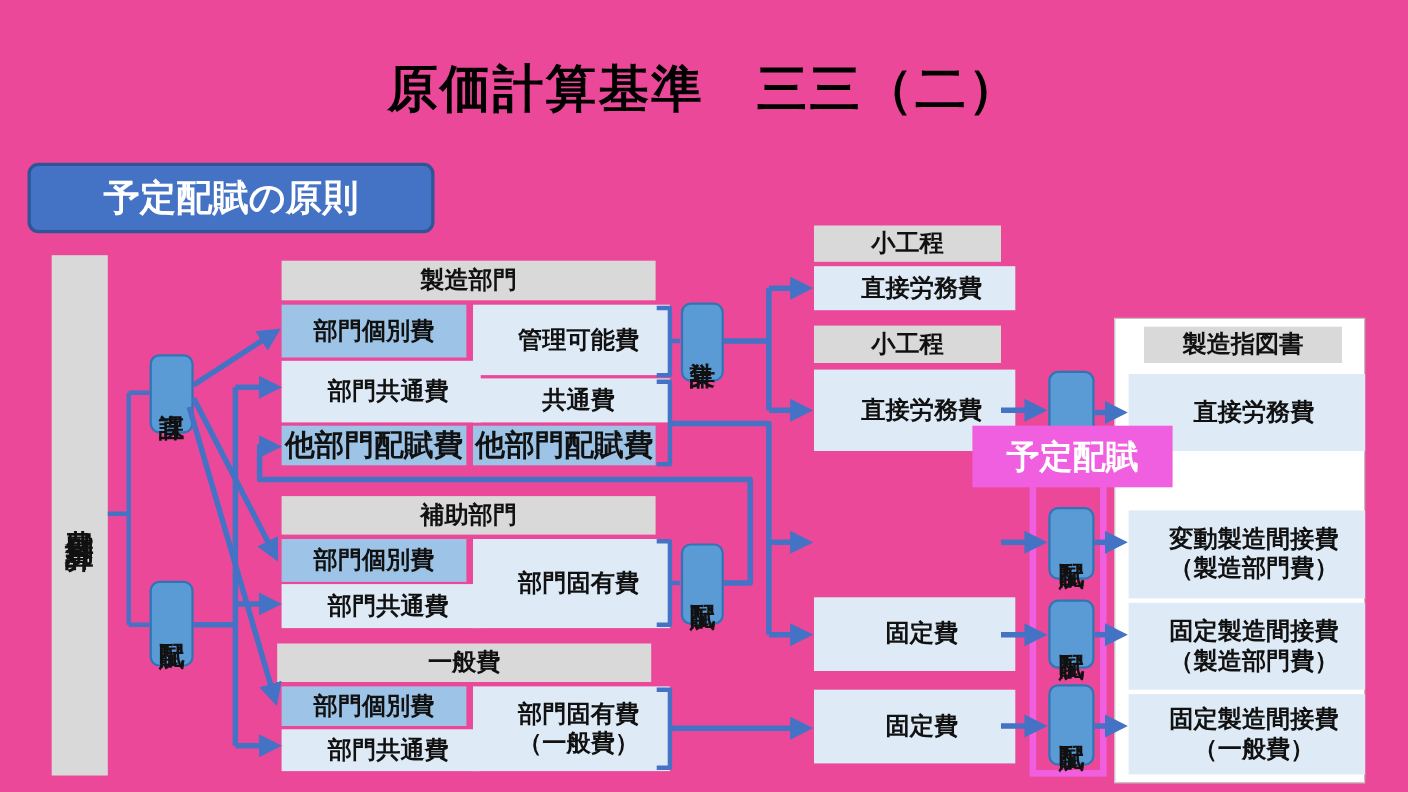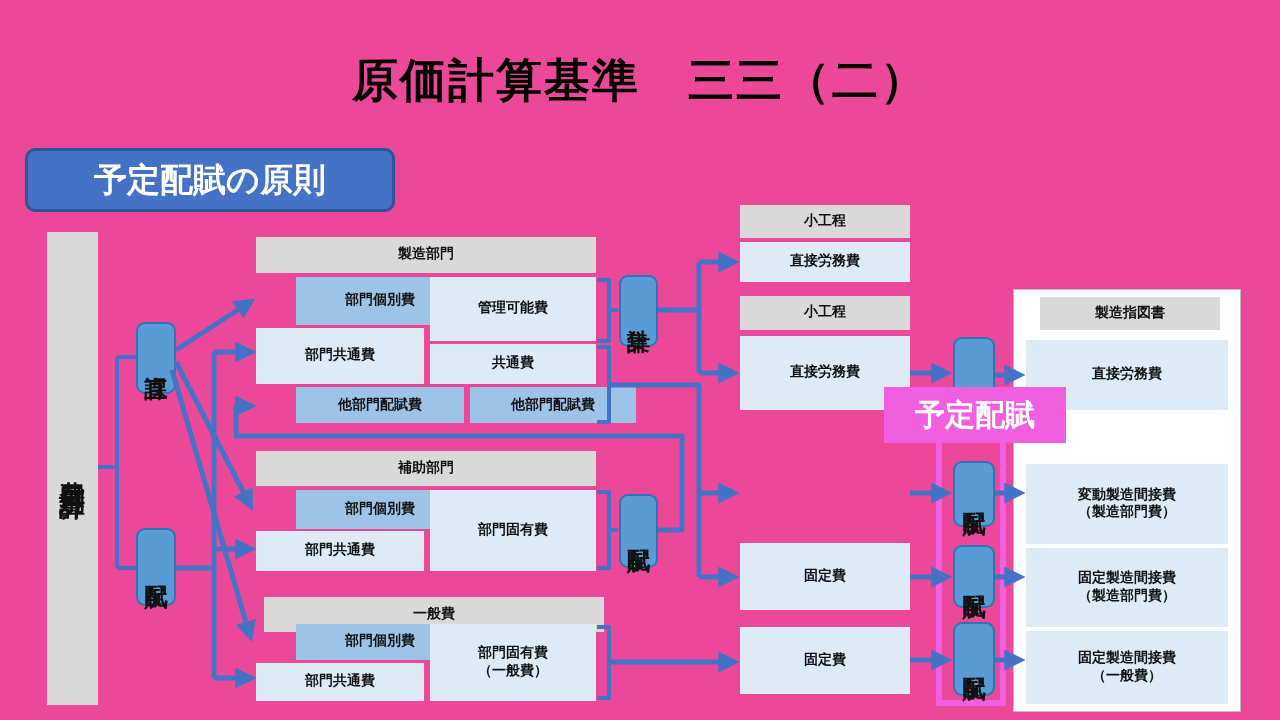--- a/index.html
+++ b/index.html
@@ -4,22 +4,22 @@
 <style>
   html,body{margin:0;padding:0;background:#fff;}
   #stage{
     position:relative;width:1280px;height:720px;background:#ec4899;overflow:hidden;
     font-family:"Liberation Sans","DejaVu Sans",sans-serif;
   }
   .abs{position:absolute;}
   .cell{display:flex;align-items:center;justify-content:center;
         font-weight:bold;color:#111;text-align:center;line-height:1.22;}
   .gray{background:#D9D9D9;}
-  .mblue{background:#9DC3E6;margin-left:40px;}
-  .pblue{background:#DEEBF7;}
+  .mblue{background:#9DC3E6;}
+  .pblue{background:#DEEBF7;padding-left:13px;}
   .node{background:#5B9BD5;border:2.5px solid #2E75B6;border-radius:9px;
         display:flex;align-items:center;justify-content:center;
         font-weight:bold;color:#111;box-sizing:border-box;}
   .vtext{writing-mode:vertical-rl;text-orientation:upright;line-height:1;}
   #title{left:0;top:50px;width:1280px;text-align:center;
          font-size:46px;font-weight:bold;color:#000;letter-spacing:2px;}
   #badge{left:25px;top:148px;width:370px;height:64px;background:#4472C4;
          border:3px solid #2F5597;border-radius:10px;box-sizing:border-box;
          display:flex;align-items:center;justify-content:center;
          color:#fff;font-size:33px;font-weight:bold;}
@@ -28,21 +28,21 @@
            font-size:26px;font-weight:bold;color:#111;letter-spacing:3px;}
   #svglayer{left:0;top:0;z-index:4;pointer-events:none;}
   .z2{z-index:2;} .z3{z-index:3;}
   #pinkrect{left:936px;top:416px;width:70px;height:290px;box-sizing:border-box;
             border:6px solid #F05FE0;z-index:2;}
   #pinklabel{left:884px;top:387px;width:182px;height:56px;background:#F05FE0;
              display:flex;align-items:center;justify-content:center;
              color:#fff;font-size:30px;font-weight:bold;z-index:6;text-align:center;}
   #ordersheet{left:1013px;top:289px;width:228px;height:423px;background:#fff;
               border:1.5px solid #BFBFBF;box-sizing:border-box;z-index:1;}
-  .f22{font-size:14px;font-family:Liberation Mono, monospace;} .f21{font-size:14px;}
+  .f22{font-size:22px;} .f21{font-size:27px;}
 </style>
 </head>
 <body>
 
 <div id="stage">
 
   <svg id="svglayer" class="abs" width="1280" height="720" viewBox="0 0 1280 720">
     <defs>
       <marker id="ah" viewBox="0 0 10 10" refX="7" refY="5" markerWidth="4.2" markerHeight="4.2" orient="auto">
         <path d="M0,0 L10,5 L0,10 Z" fill="#4472C4"></path>
@@ -117,21 +117,21 @@
 
   <div class="abs cell gray f22 z2" style="left:256px;top:451px;width:340px;height:35px;">補助部門</div>
   <div class="abs cell mblue f22 z2" style="left:256px;top:490px;width:168px;height:39px;">部門個別費</div>
   <div class="abs cell pblue f22 z2" style="left:256px;top:531px;width:168px;height:40px;">部門共通費</div>
   <div class="abs cell pblue f22 z2" style="left:430px;top:490px;width:166px;height:81px;">部門固有費</div>
 
   <div class="abs node z2" style="left:619px;top:494px;width:39px;height:74px;font-size:23px;">
     <span class="vtext">配賦</span>
   </div>
 
-  <div class="abs cell gray f22 z2" style="left:264px;top:585px;width:340px;height:35px;margin-top:12px;">一般費</div>
+  <div class="abs cell gray f22 z2" style="left:252px;top:585px;width:340px;height:35px;">一般費</div>
   <div class="abs cell mblue f22 z2" style="left:256px;top:624px;width:168px;height:36px;">部門個別費</div>
   <div class="abs cell pblue f22 z2" style="left:256px;top:663px;width:168px;height:38px;">部門共通費</div>
   <div class="abs cell pblue f22 z2" style="left:430px;top:624px;width:166px;height:77px;flex-direction:column;">
     <span>部門固有費</span>
     <span>（一般費）</span>
   </div>
 
   <div class="abs cell gray f22 z2" style="left:740px;top:205px;width:170px;height:33px;">小工程</div>
   <div class="abs cell pblue f22 z2" style="left:740px;top:242px;width:170px;height:40px;">直接労務費</div>
   <div class="abs cell gray f22 z2" style="left:740px;top:296px;width:170px;height:34px;">小工程</div>

